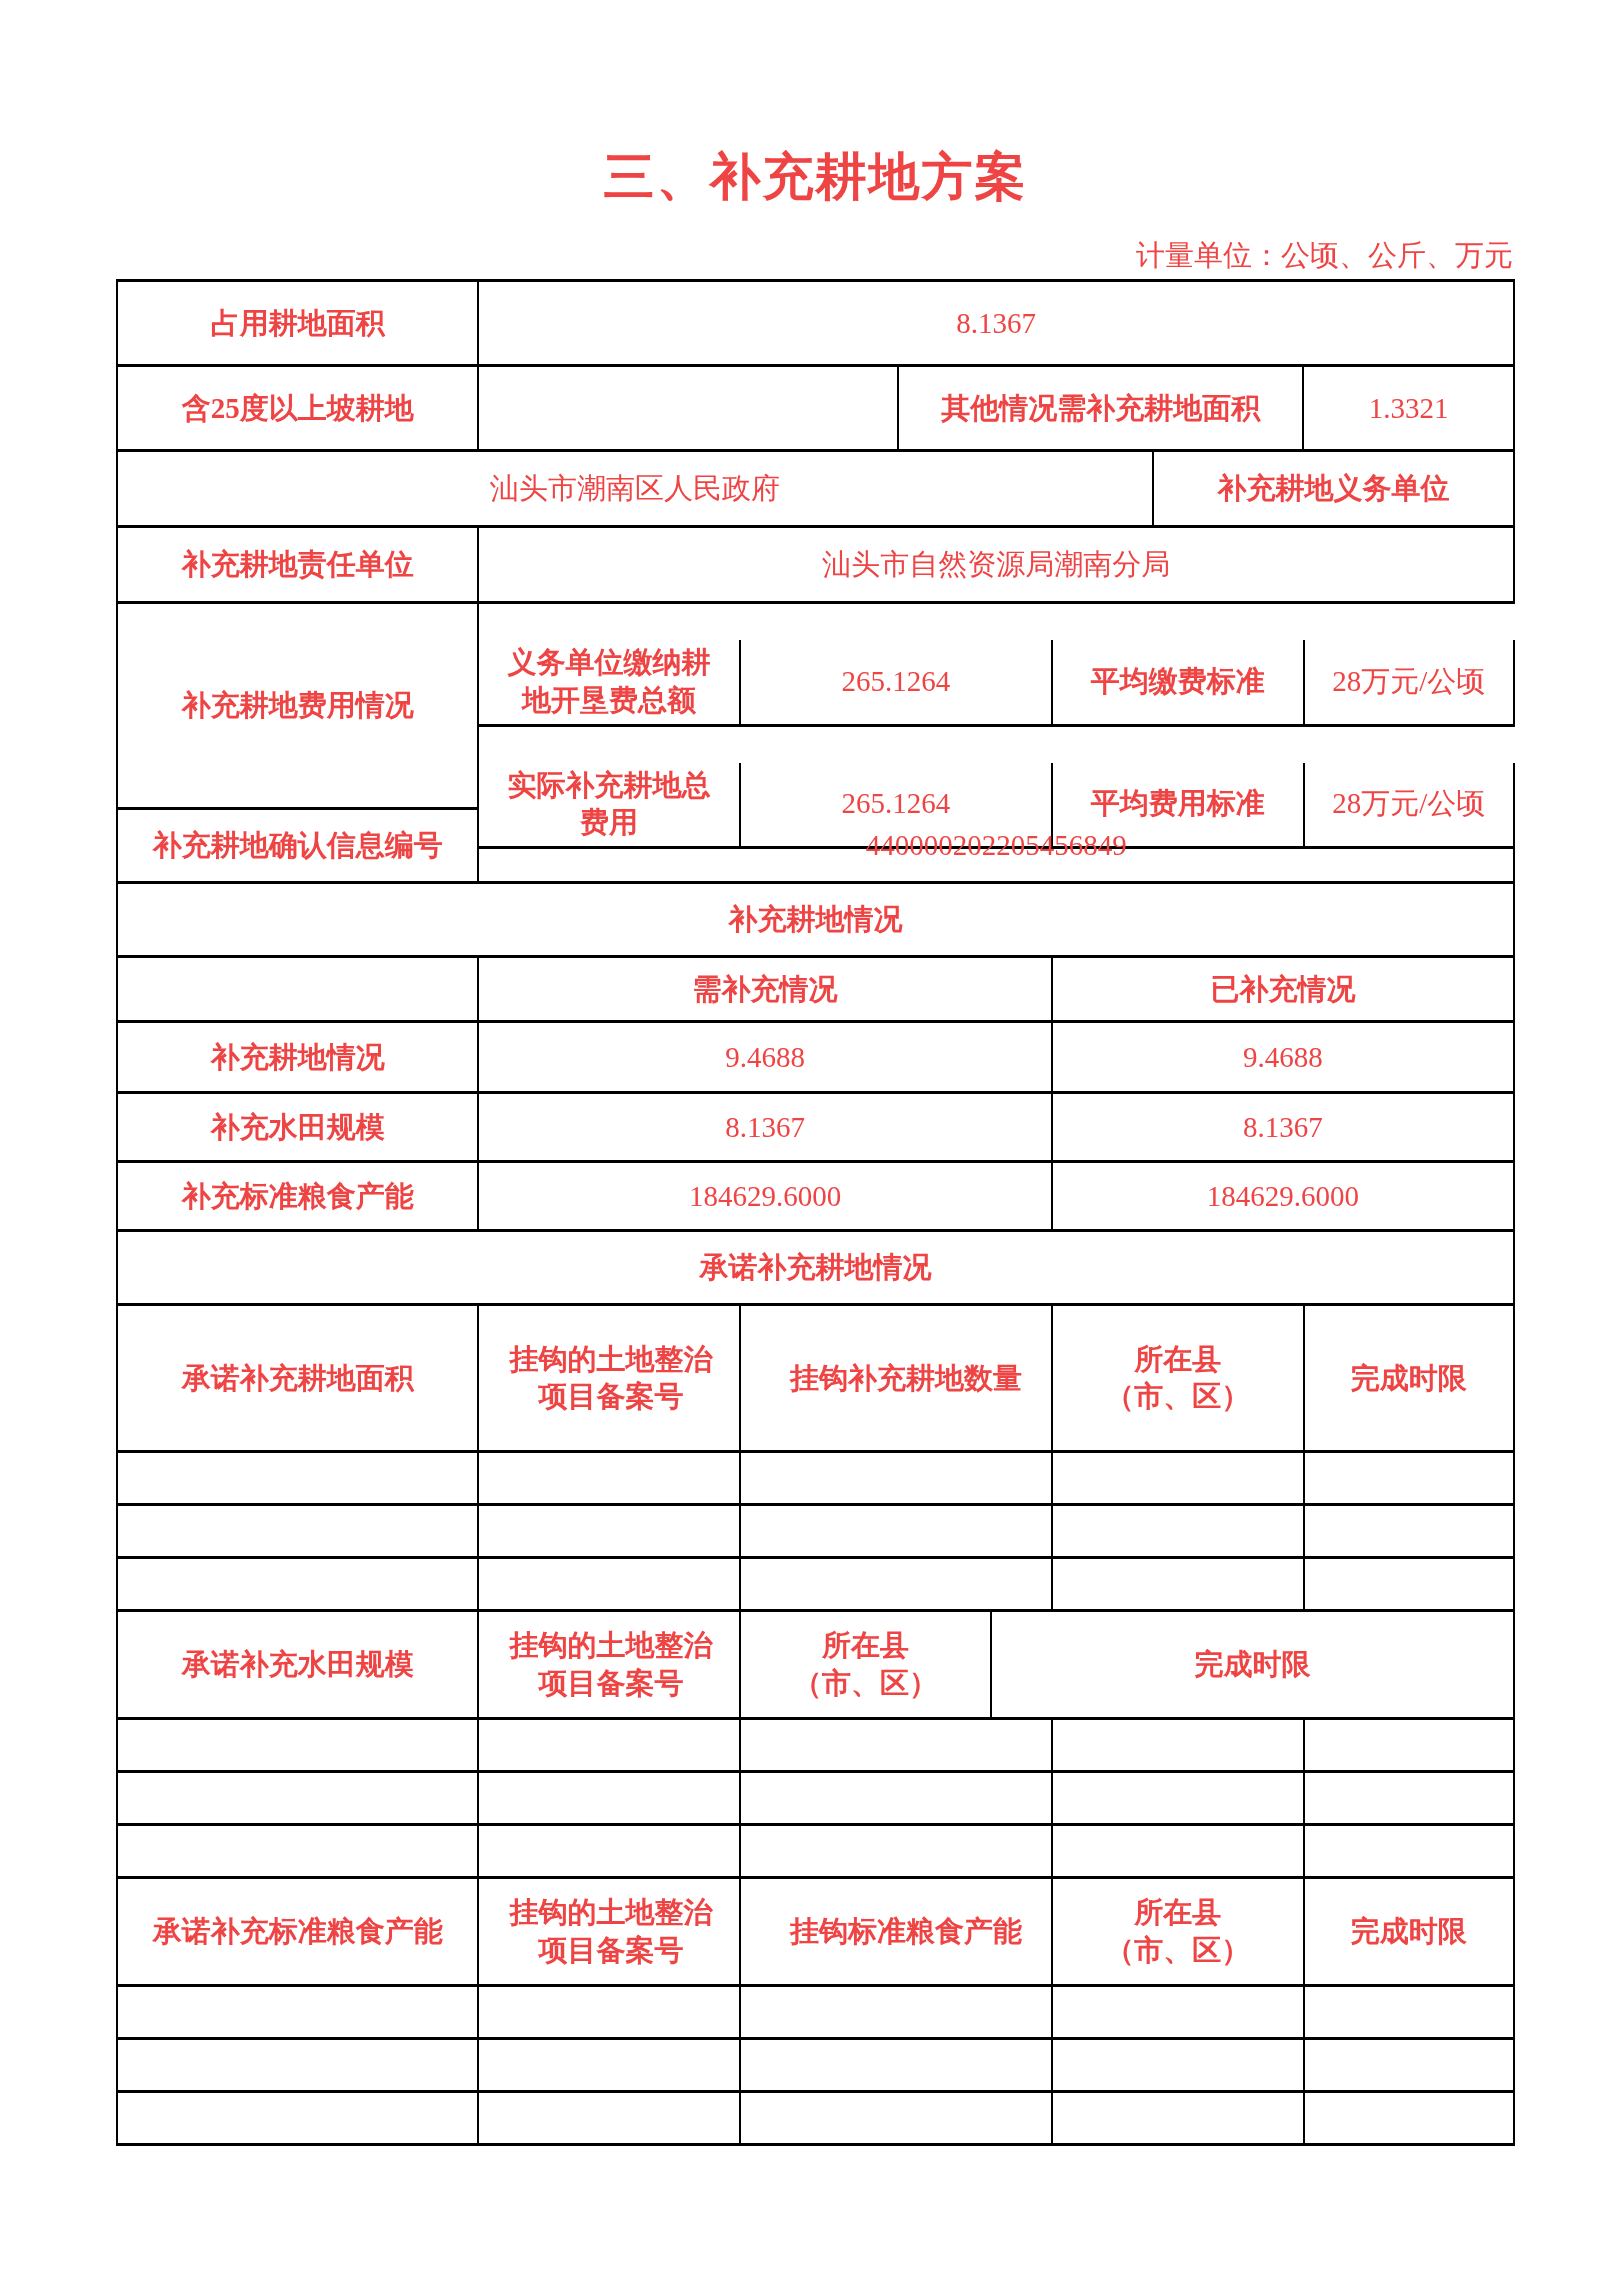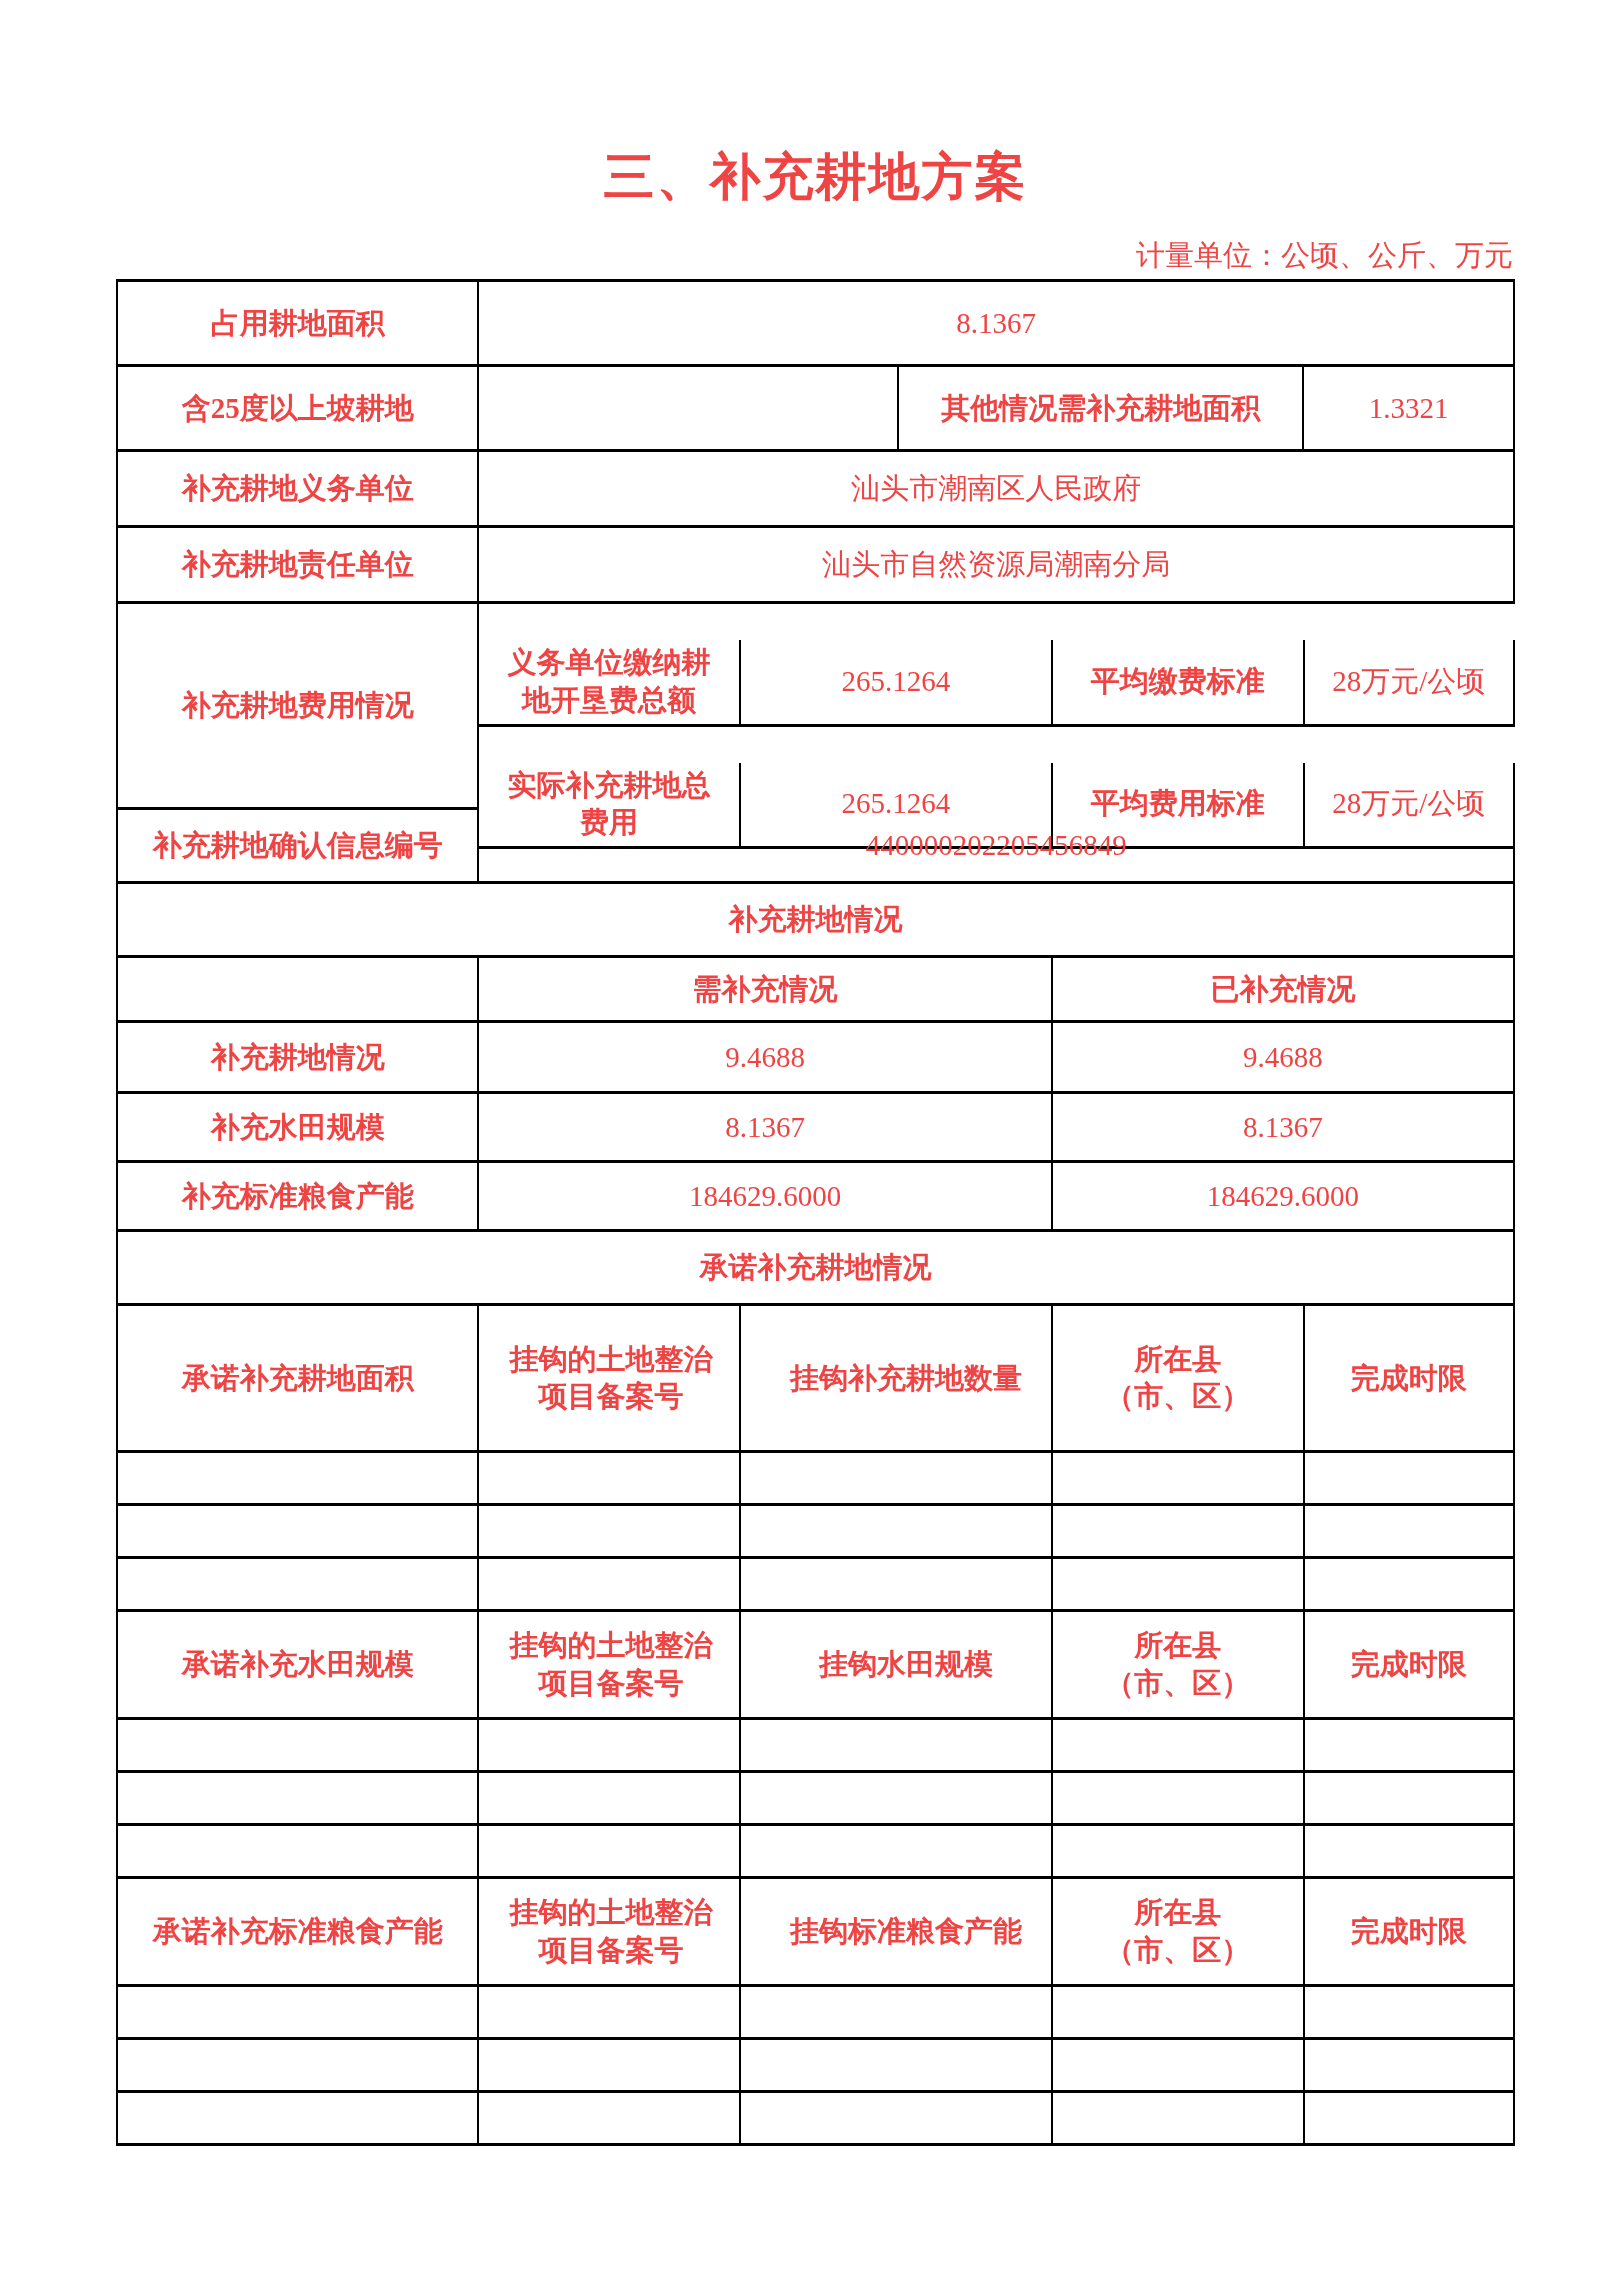--- a/index.html
+++ b/index.html
@@ -65,22 +65,22 @@
       </div>
 
       <div class="tr h87">
         <div class="td c1 lbl">含25度以上坡耕地</div>
         <div class="td r2a val"></div>
         <div class="td r2b lbl">其他情况需补充耕地面积</div>
         <div class="td c5 val">1.3321</div>
       </div>
 
       <div class="tr h78">
+        <div class="td rest val">汕头市潮南区人民政府</div>
         <div class="td c1 lbl">补充耕地义务单位</div>
-        <div class="td rest val">汕头市潮南区人民政府</div>
       </div>
 
       <div class="tr h78">
         <div class="td c1 lbl">补充耕地责任单位</div>
         <div class="td rest val">汕头市自然资源局潮南分局</div>
       </div>
 
       <div class="tr h210">
         <div class="td c1 lbl">补充耕地费用情况</div>
         <div class="feecol">
@@ -164,21 +164,20 @@
           <div class="td c2"></div>
           <div class="td c3"></div>
           <div class="td c4"></div>
           <div class="td c5"></div>
       </div>
 
       <div class="tr h110">
         <div class="td c1 lbl">承诺补充水田规模</div>
         <div class="td c2 lbl">挂钩的土地整治
 项目备案号</div>
-        <div class="td c3 lbl">挂钩水田规模</div>
         <div class="td c4 lbl">所在县
 （市、区）</div>
         <div class="td c5 lbl">完成时限</div>
       </div>
       <div class="tr h54">
         <div class="td c1"></div>
           <div class="td c2"></div>
           <div class="td c3"></div>
           <div class="td c4"></div>
           <div class="td c5"></div>

